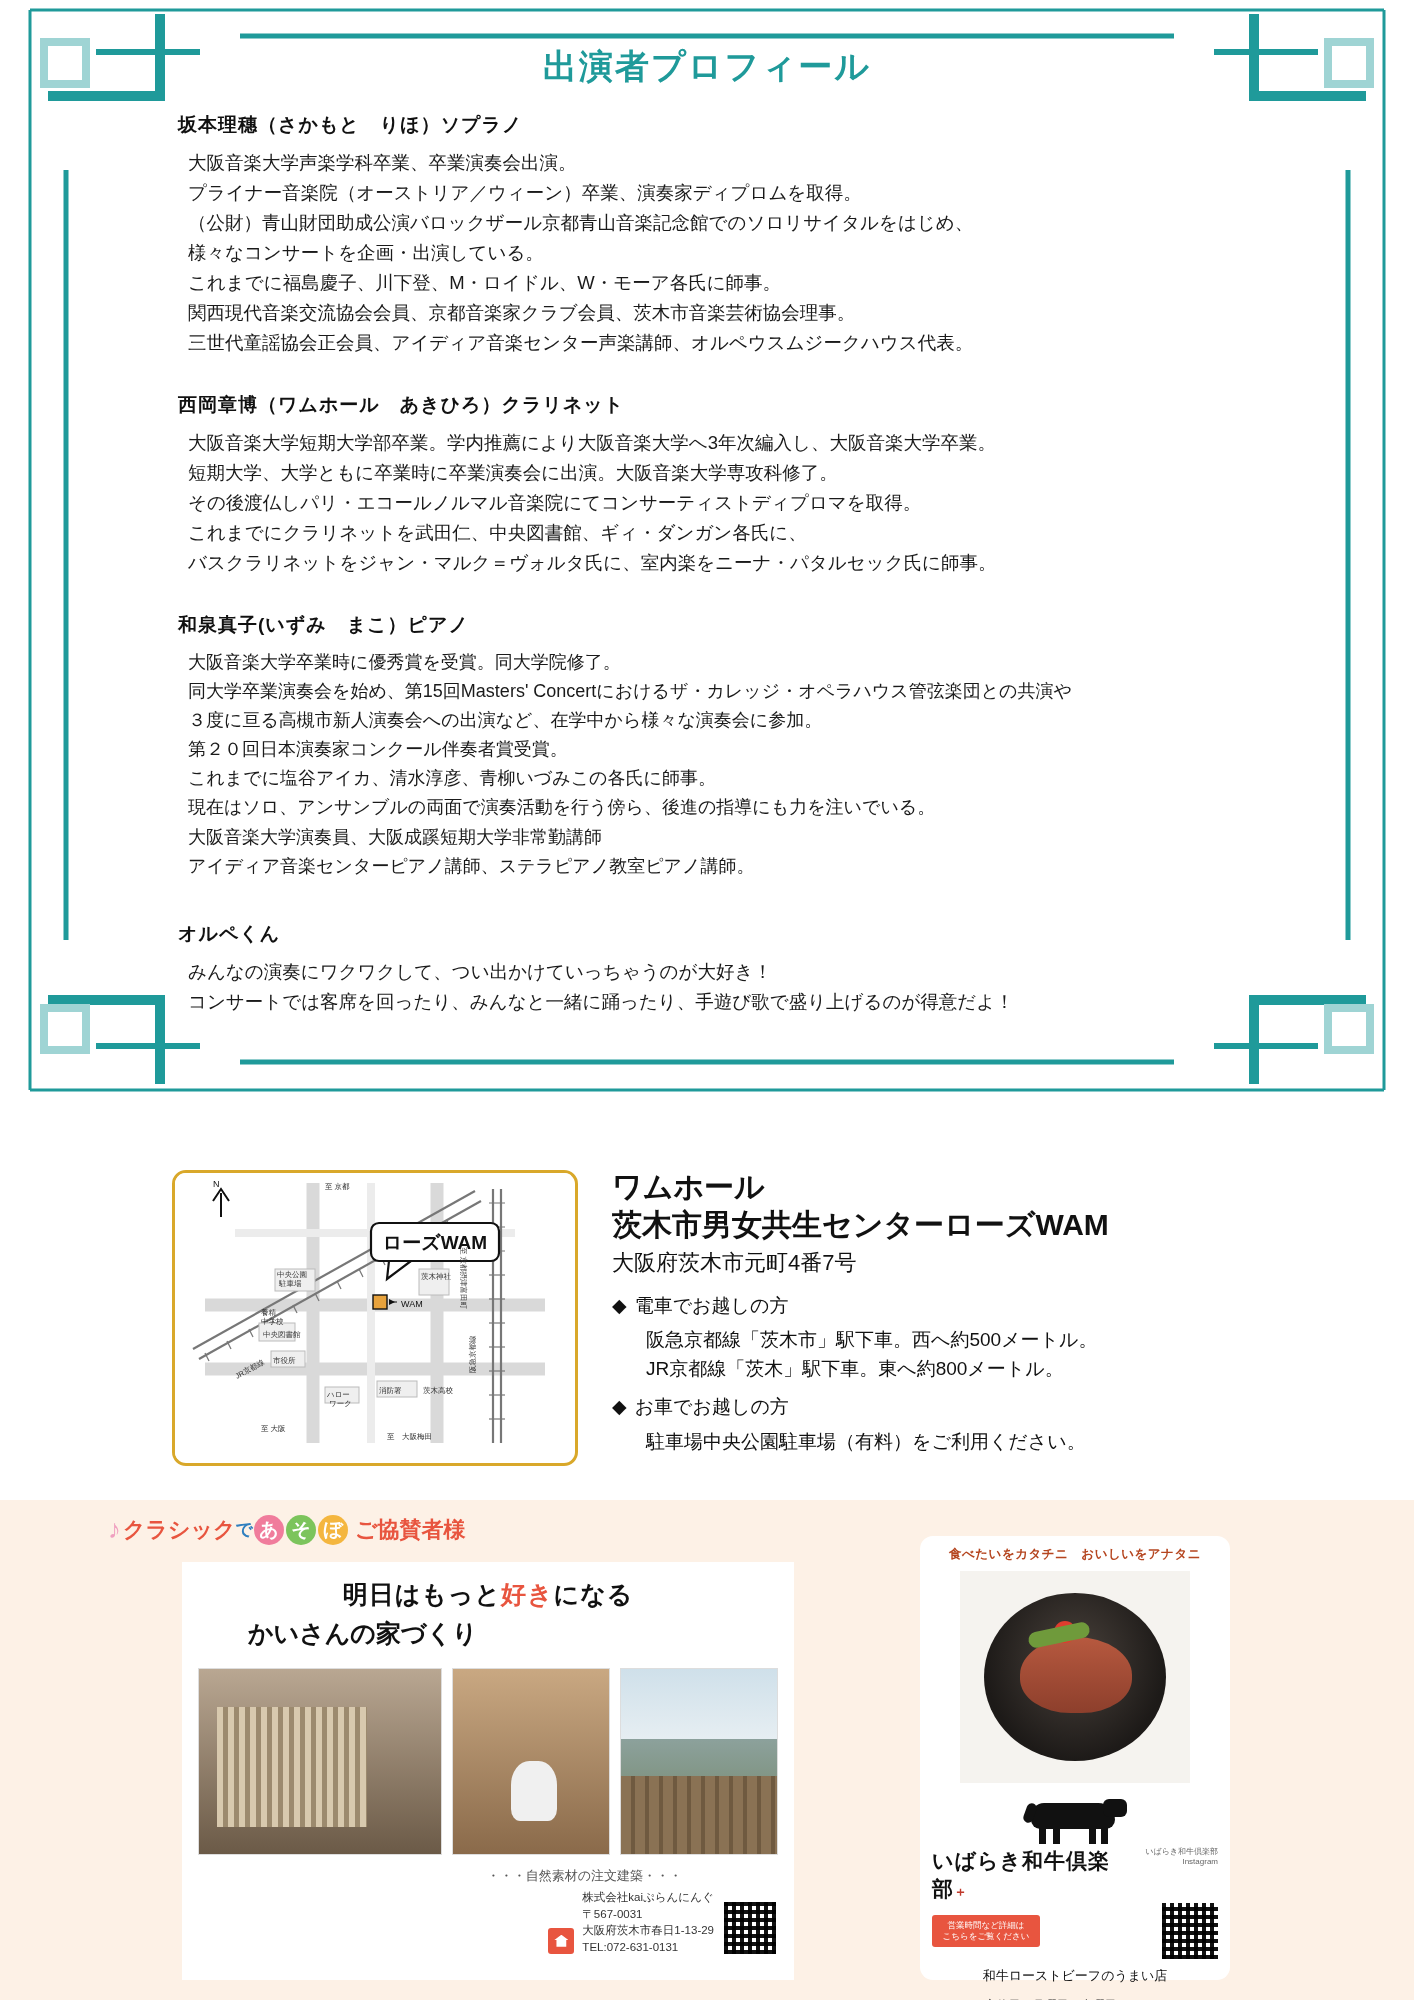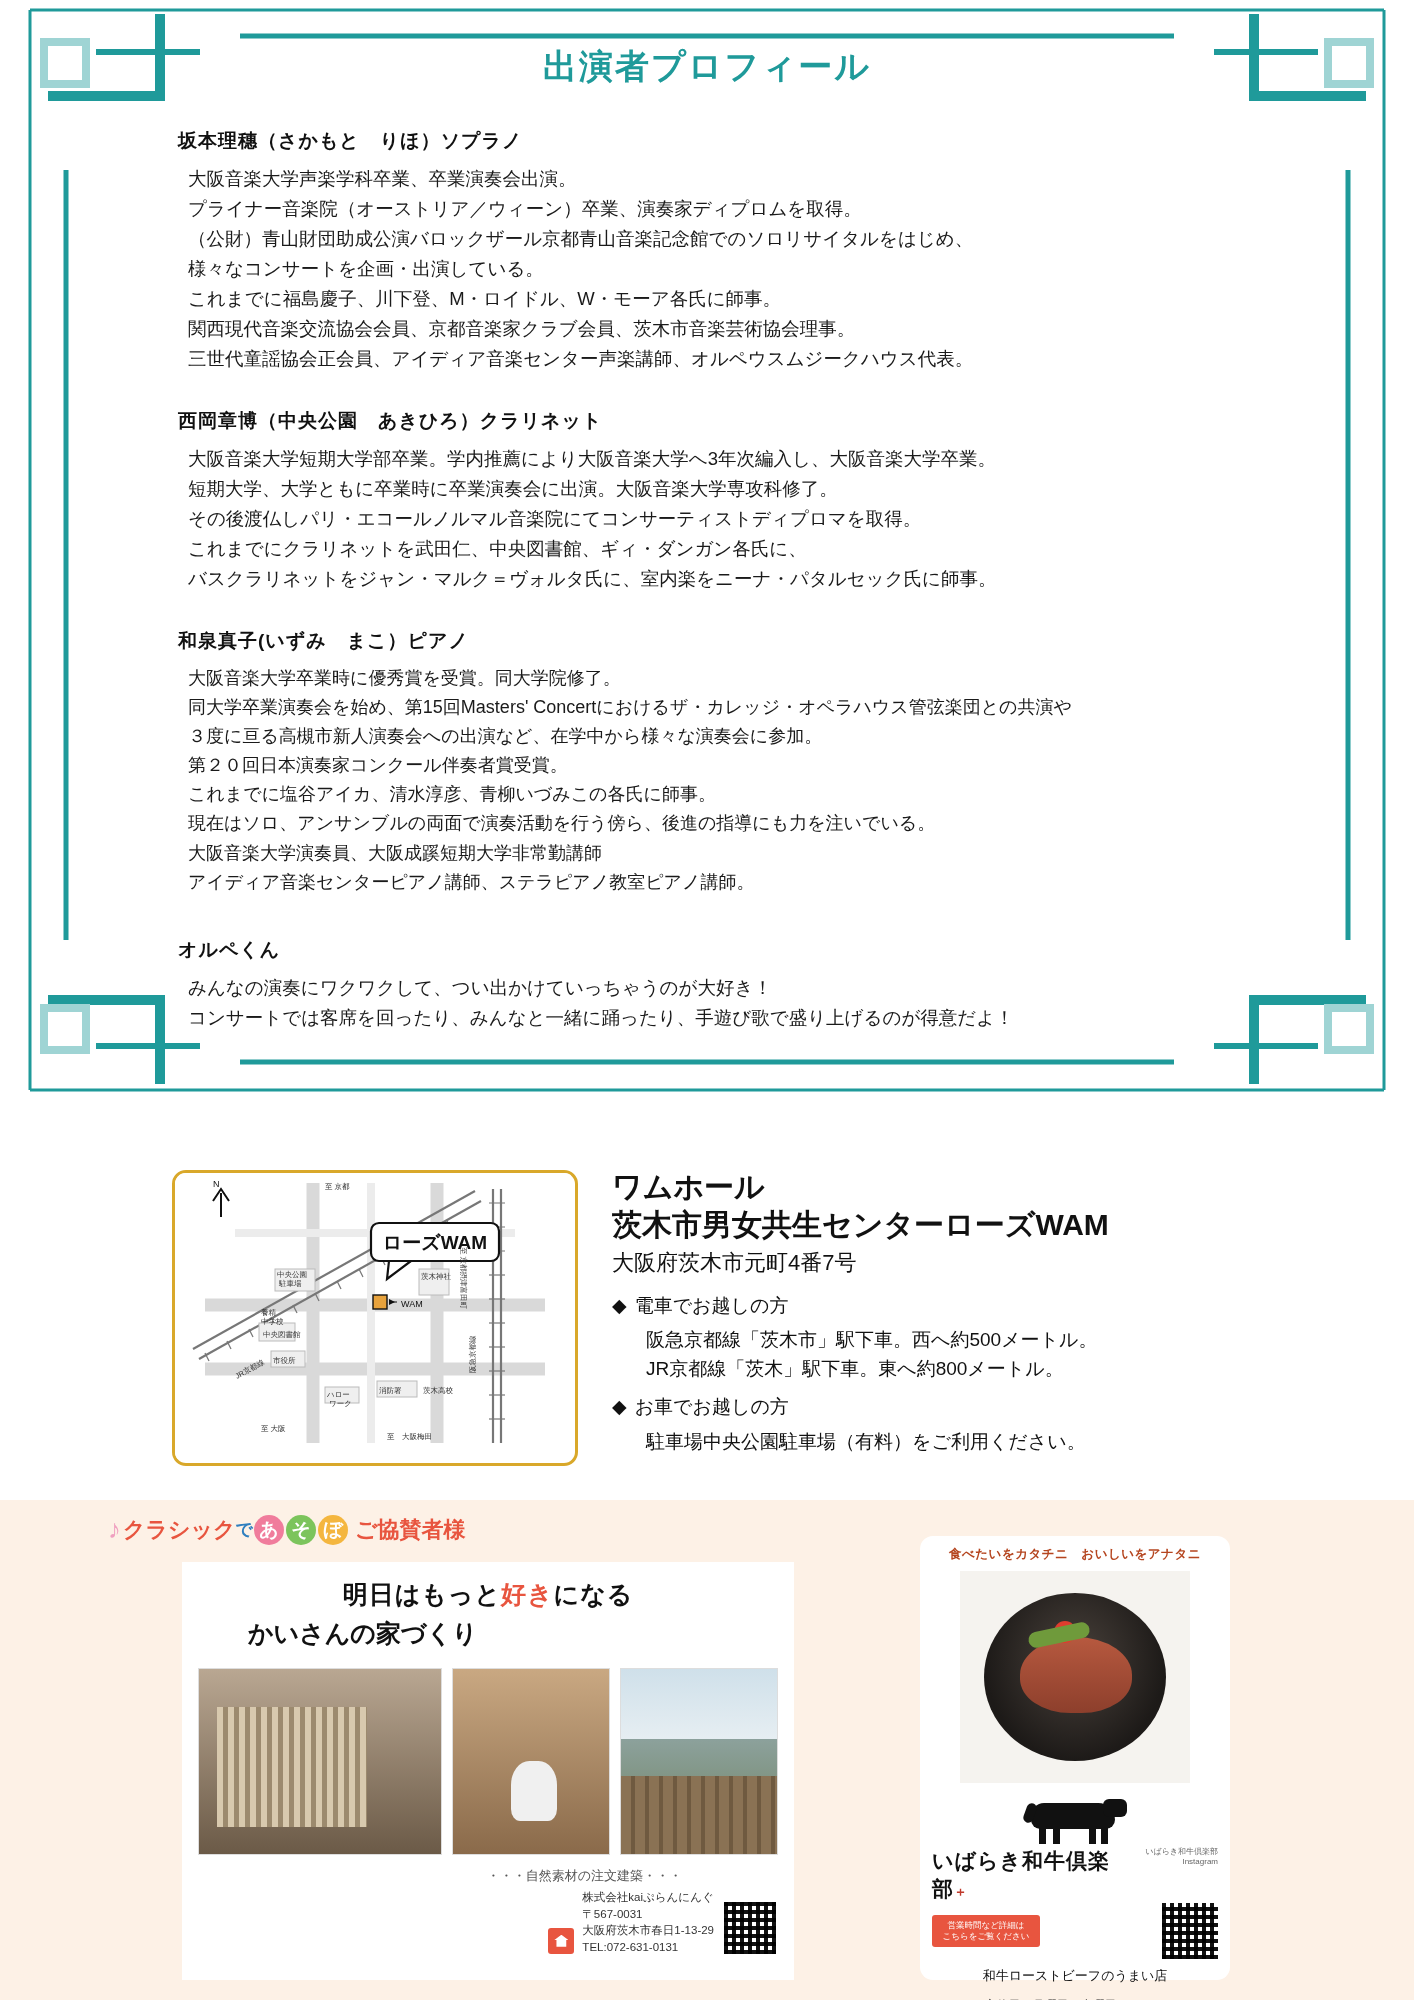--- a/index.html
+++ b/index.html
@@ -30,21 +30,21 @@
     top:44px;left:0;width:1414px;
     text-align:center;
     font-size:34px;
     font-weight:bold;
     color:#1f9a9a;
     letter-spacing:2px;
   }
 
   .profile-body{
     position:absolute;
-    left:178px;top:128px;
+    left:178px;top:112px;
     width:1130px;
   }
   .artist{margin-bottom:34px;}
   .artist-name{
     font-size:19px;
     font-weight:bold;
     color:#111;
     margin-bottom:10px;
     letter-spacing:1px;
   }
@@ -318,21 +318,21 @@
       <div class="artist-lines">大阪音楽大学声楽学科卒業、卒業演奏会出演。
 プライナー音楽院（オーストリア／ウィーン）卒業、演奏家ディプロムを取得。
 （公財）青山財団助成公演バロックザール京都青山音楽記念館でのソロリサイタルをはじめ、
 様々なコンサートを企画・出演している。
 これまでに福島慶子、川下登、M・ロイドル、W・モーア各氏に師事。
 関西現代音楽交流協会会員、京都音楽家クラブ会員、茨木市音楽芸術協会理事。
 三世代童謡協会正会員、アイディア音楽センター声楽講師、オルペウスムジークハウス代表。</div>
     </div>
 
     <div class="artist">
-      <div class="artist-name">西岡章博（中央公園　あきひろ）クラリネット</div>
+      <div class="artist-name">西岡章博（ワムホール　あきひろ）クラリネット</div>
       <div class="artist-lines">大阪音楽大学短期大学部卒業。学内推薦により大阪音楽大学へ3年次編入し、大阪音楽大学卒業。
 短期大学、大学ともに卒業時に卒業演奏会に出演。大阪音楽大学専攻科修了。
 その後渡仏しパリ・エコールノルマル音楽院にてコンサーティストディプロマを取得。
 これまでにクラリネットを武田仁、中央図書館、ギィ・ダンガン各氏に、
 バスクラリネットをジャン・マルク＝ヴォルタ氏に、室内楽をニーナ・パタルセック氏に師事。</div>
     </div>
 
     <div class="artist izumi">
       <div class="artist-name">和泉真子(いずみ　まこ）ピアノ</div>
       <div class="artist-lines">大阪音楽大学卒業時に優秀賞を受賞。同大学院修了。

